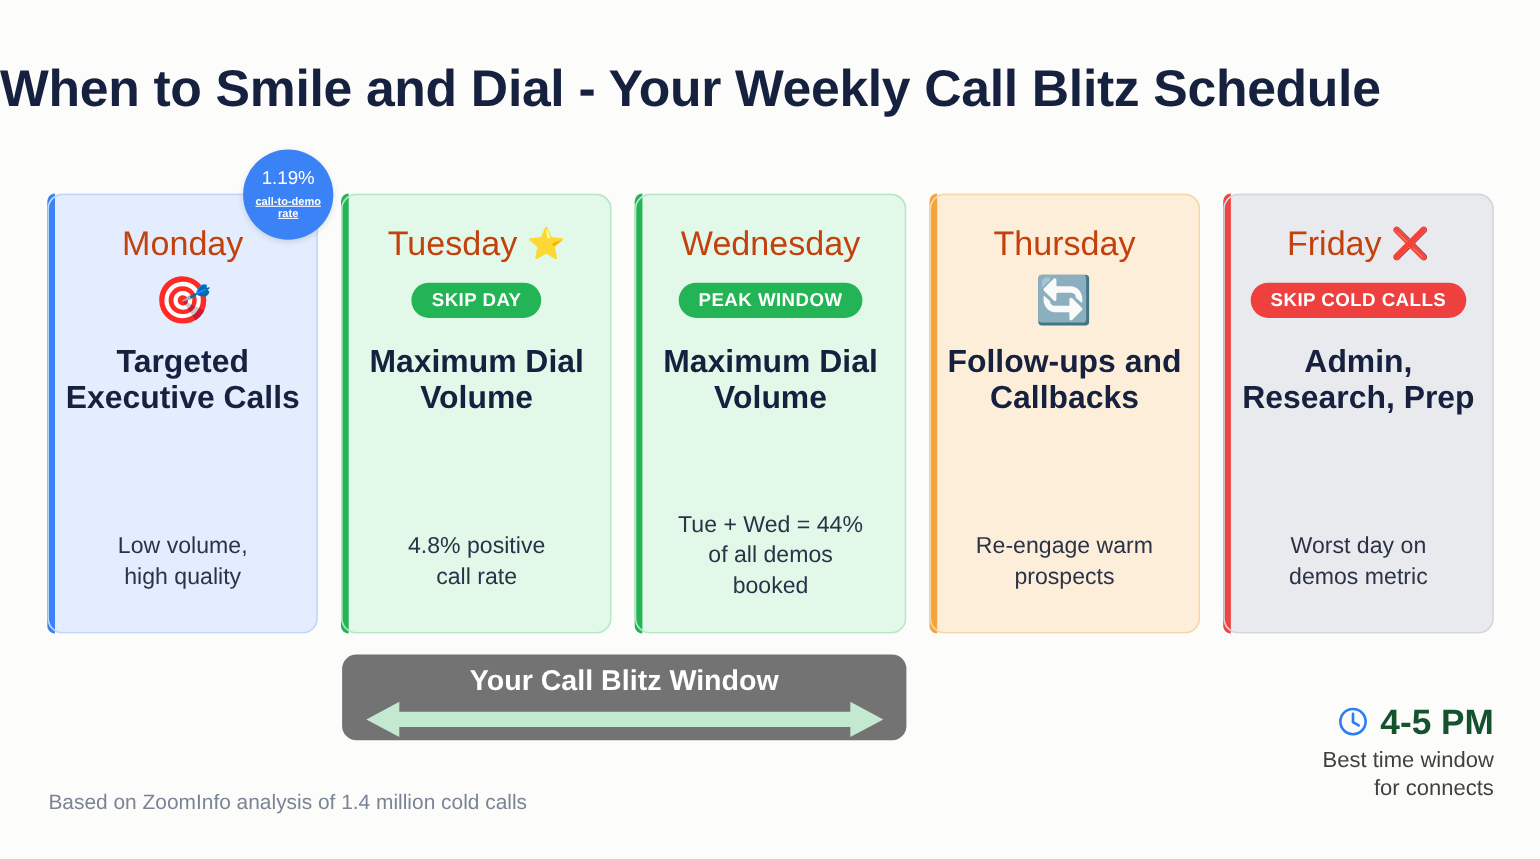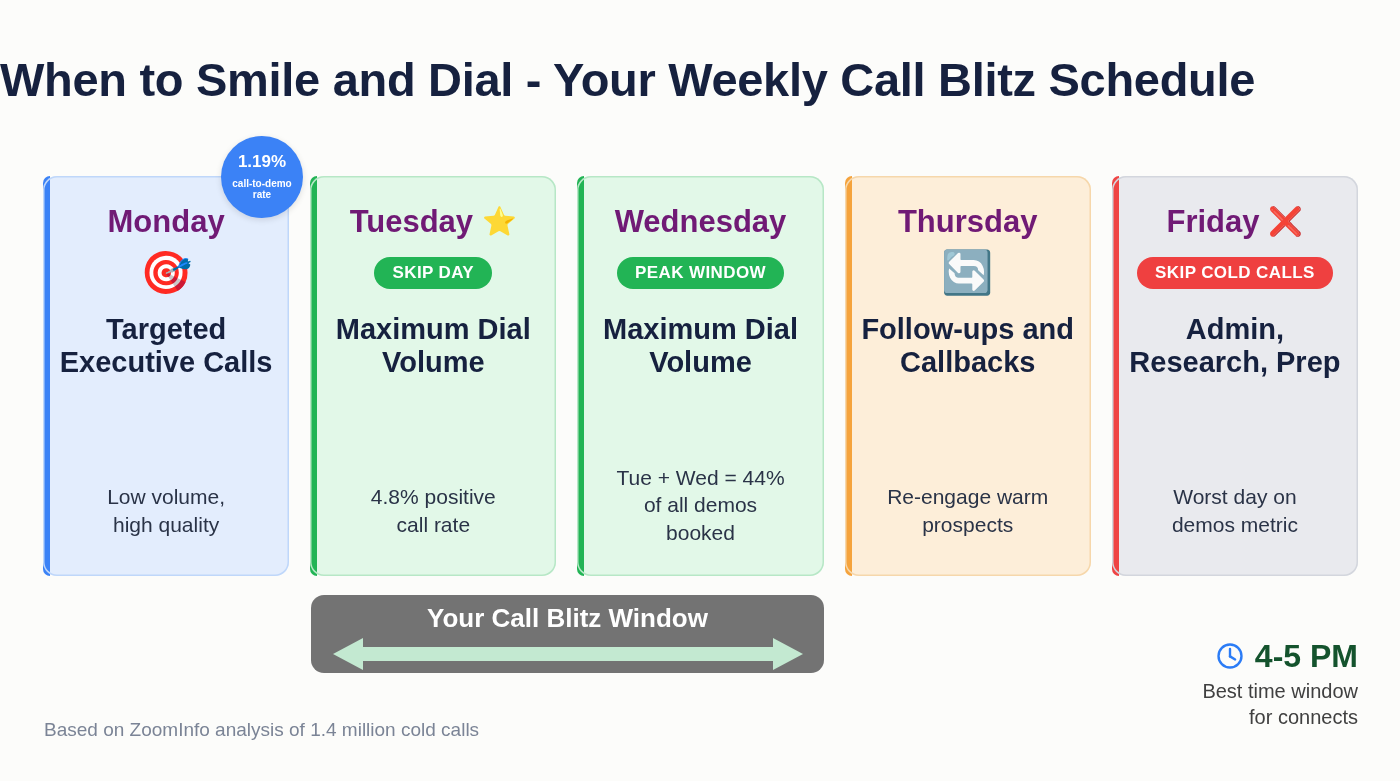--- a/index.html
+++ b/index.html
@@ -62,22 +62,22 @@
   }
   .card-outline {
     position: absolute;
     inset: 0;
     border-radius: 14px;
     pointer-events: none;
   }
 
   .day-name {
     font-size: 31px;
-    font-weight: bold;
-    color: #701a75;
+    font-weight: normal;
+    color: #c2410c;
     line-height: 1.05;
     display: flex;
     align-items: center;
     justify-content: center;
     gap: 9px;
     white-space: nowrap;
   }
   .day-emoji {
     font-size: 28px;
     line-height: 1;
@@ -136,29 +136,30 @@
     color: #ffffff;
     display: flex;
     flex-direction: column;
     align-items: center;
     justify-content: center;
     box-shadow: 0 2px 6px rgba(0,0,0,0.12);
     z-index: 5;
   }
   .rate-badge .rb-value {
     font-size: 17px;
-    font-weight: bold;
+    font-weight: normal;
     line-height: 1.1;
   }
   .rate-badge .rb-label {
     font-size: 10px;
     font-weight: bold;
     line-height: 1.12;
     text-align: center;
     margin-top: 6px;
+    text-decoration: underline;
   }
 
   
   .blitz-banner {
     position: absolute;
     left: 311px;
     top: 595px;
     width: 513px;
     height: 78px;
     background: #737373;

